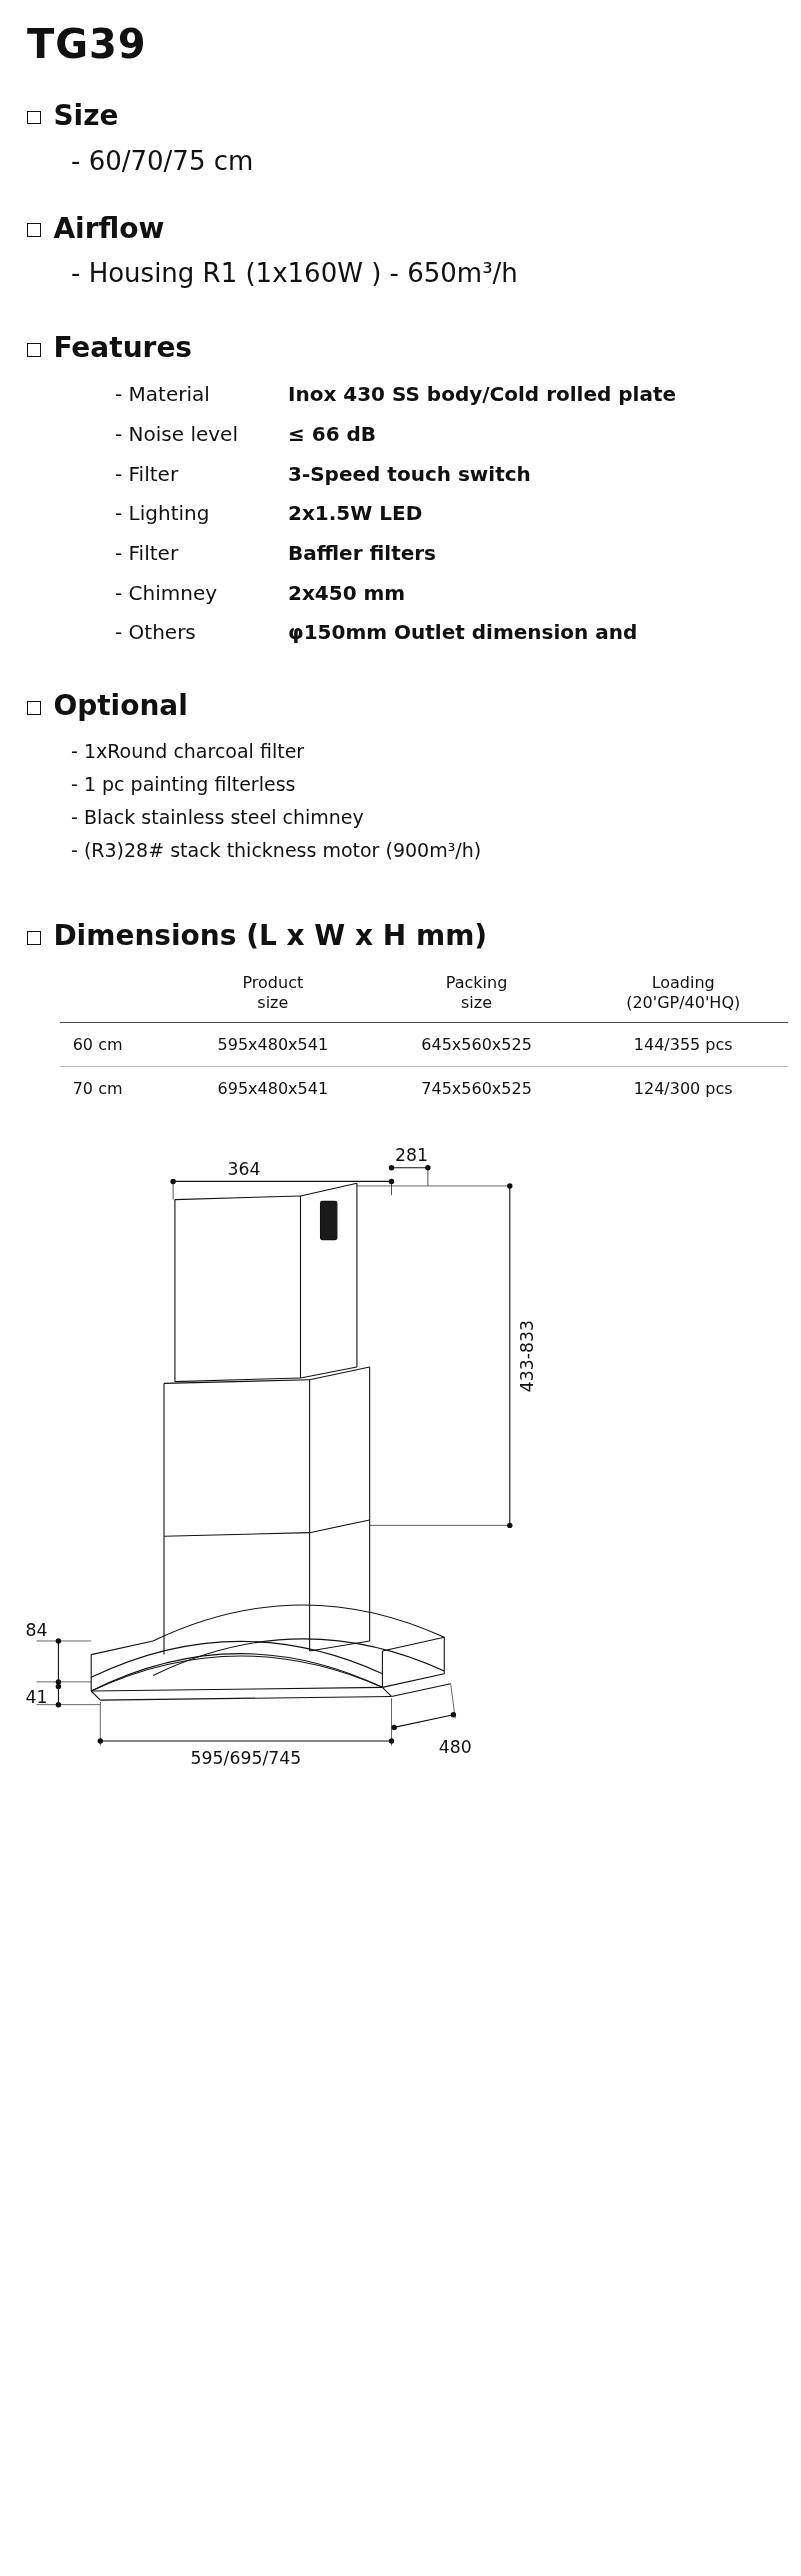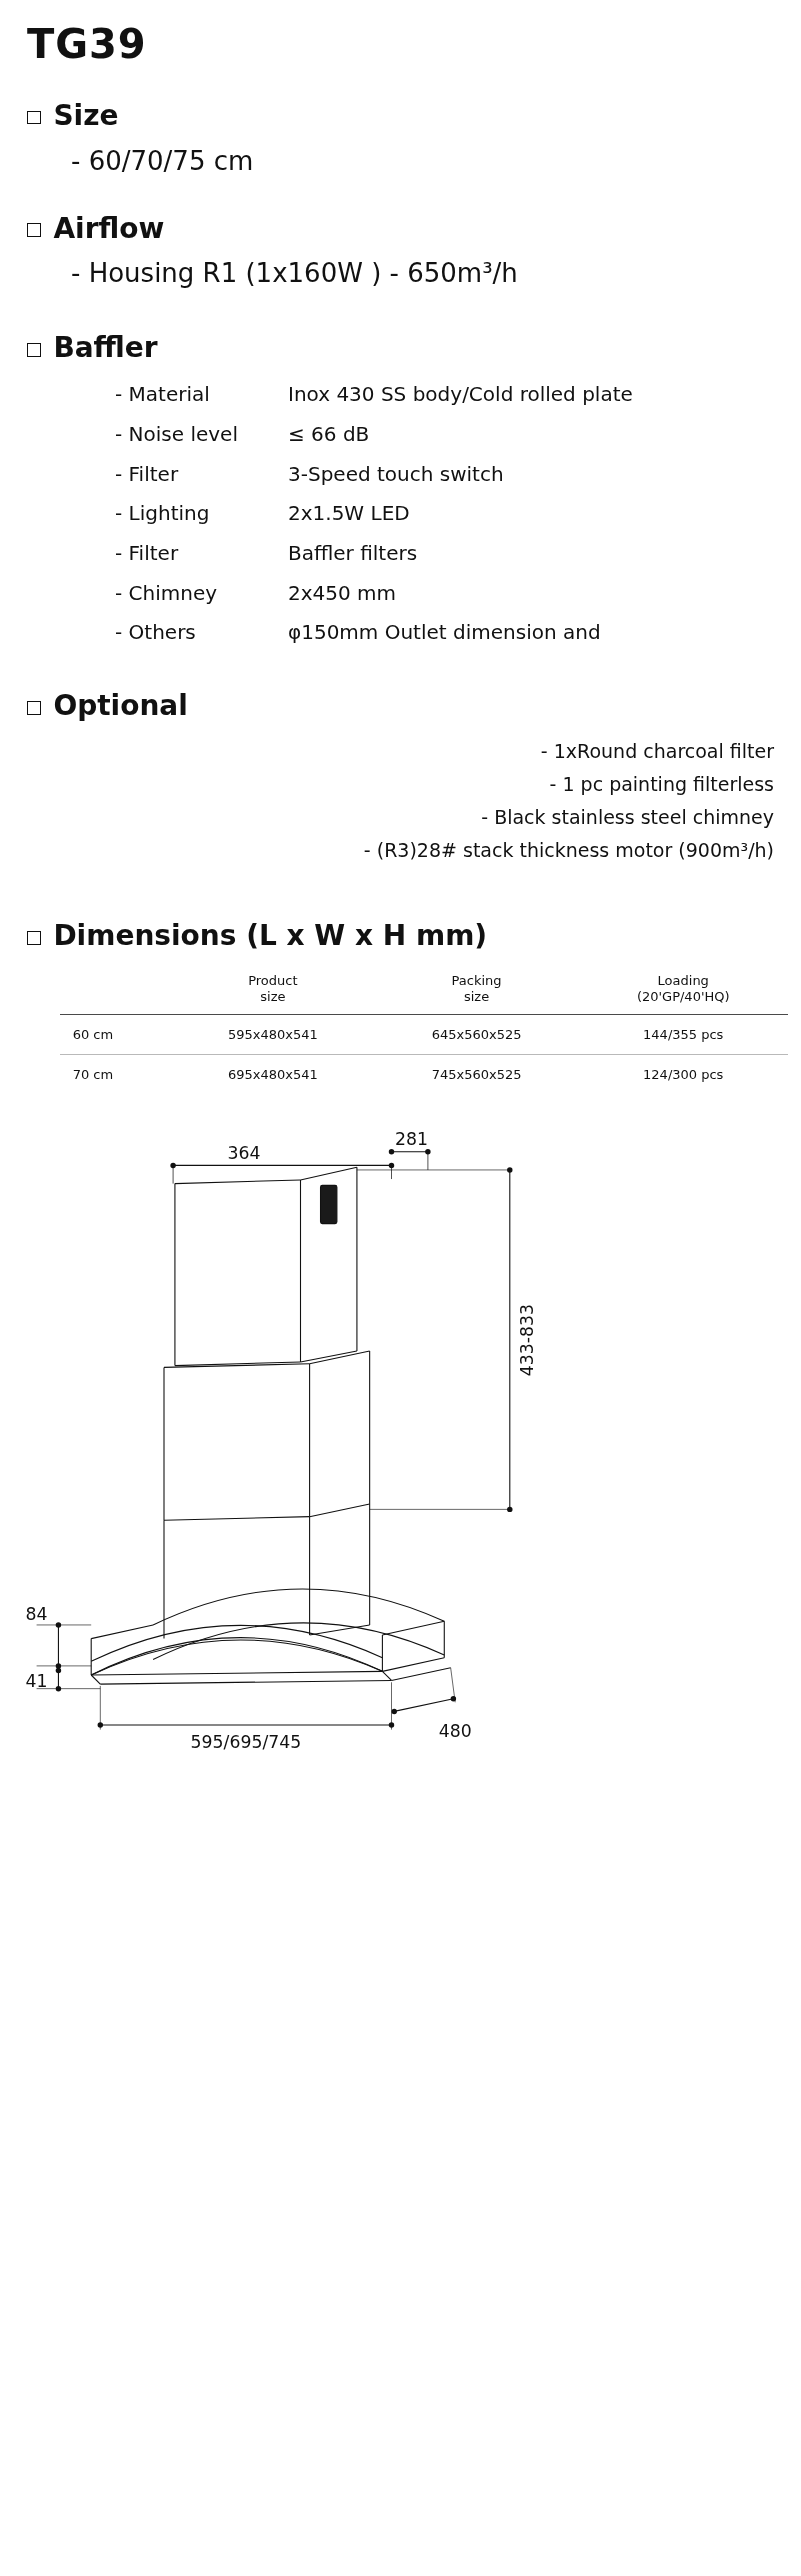--- a/index.html
+++ b/index.html
@@ -66,41 +66,41 @@
     margin-bottom: 13.7px;
     line-height: 1.3;
     margin-left: 44px;
   }
   .feat-key {
     width: 173px;
     flex: 0 0 173px;
   }
   .feat-val {
     flex: 1 1 auto;
+    font-weight: bold;
   }
   .feat-val .cont {
     display: block;
   }
   .opt-list {
     margin: 14.6px 0 0 44px;
-    text-align: right;
   }
   .opt-item {
     font-size: 19px;
     line-height: 1.45;
     margin-bottom: 5.5px;
   }
   .dims-head {
     margin-top: 55px;
   }
   table.dims {
     margin: 16.4px 0 0 33px;
     border-collapse: collapse;
     width: 728px;
-    font-size: 13px;
+    font-size: 16px;
   }
   table.dims th {
     font-weight: normal;
     text-align: center;
     padding: 3.6px 5.5px 9px 5.5px;
     vertical-align: bottom;
     line-height: 1.25;
   }
   table.dims th.blank { width: 100px; }
   table.dims td {
@@ -141,21 +141,21 @@
     <div class="sec-head">
       <span class="sq"></span>
       <span class="sec-title">Airflow</span>
     </div>
     <div class="bullet-line">- Housing R1 (1x160W ) - 650m³/h</div>
   </div>
 
   <div class="section" style="margin-top:40px;">
     <div class="sec-head">
       <span class="sq"></span>
-      <span class="sec-title">Baffler</span>
+      <span class="sec-title">Features</span>
     </div>
     <div class="feat-list">
       <div class="feat-row">
         <div class="feat-key">- Material</div>
         <div class="feat-val">Inox 430 SS body/Cold rolled plate</div>
       </div>
       <div class="feat-row">
         <div class="feat-key">- Noise level</div>
         <div class="feat-val">≤ 66 dB</div>
       </div>

